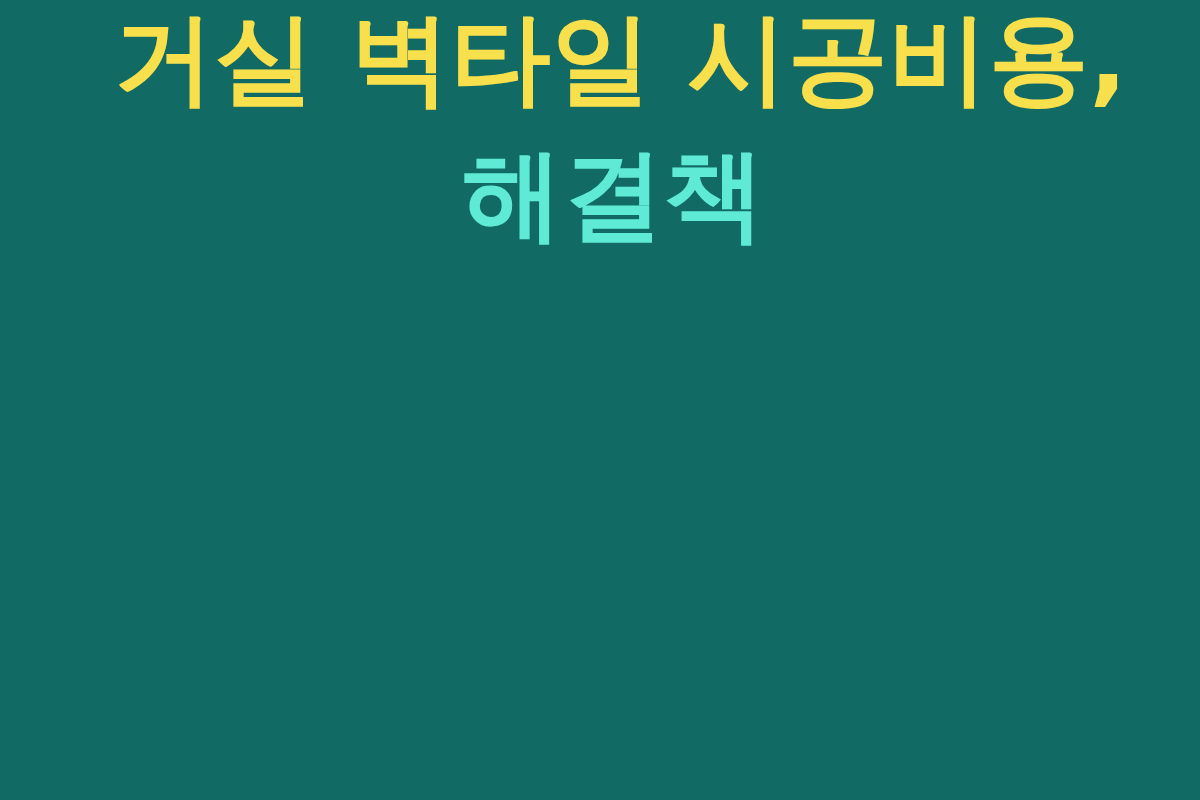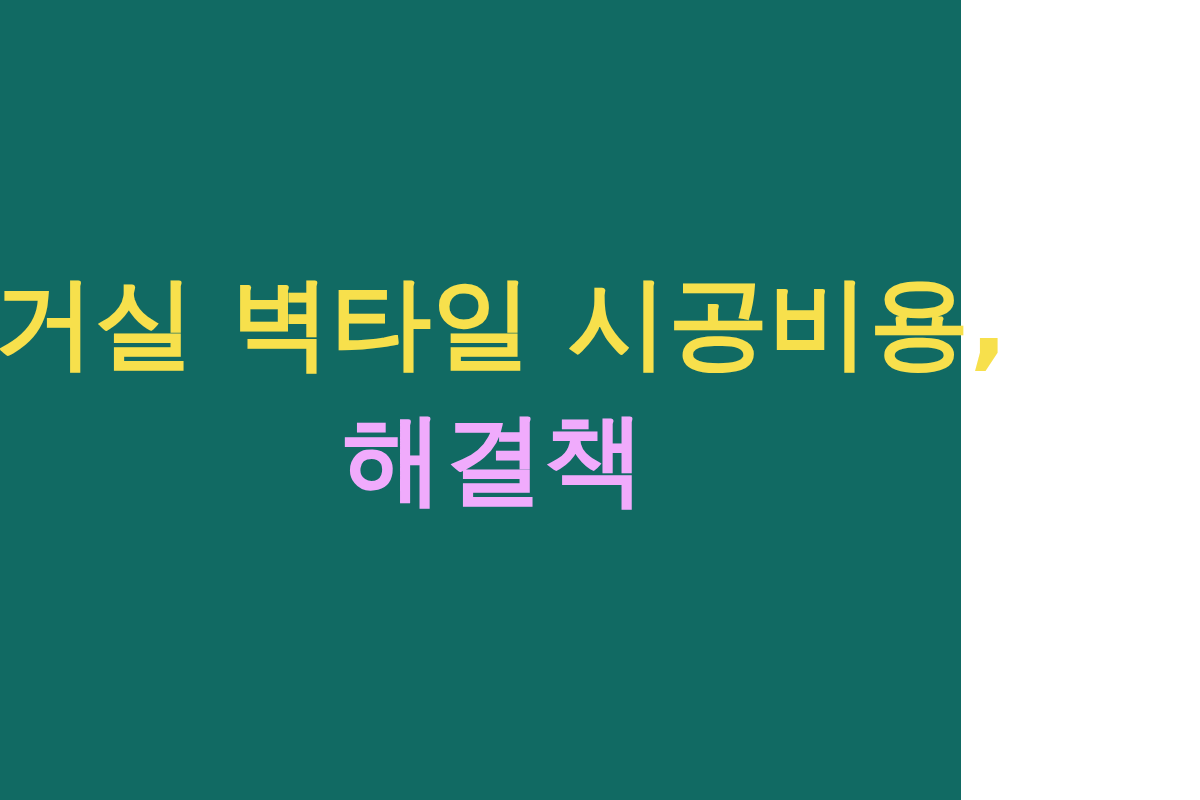--- a/index.html
+++ b/index.html
@@ -10,26 +10,26 @@
 
   body {
     width: 1200px;
     height: 800px;
     overflow: hidden;
     font-family: "DejaVu Sans", "Liberation Sans", sans-serif;
   }
 
   .thumbnail-card {
     position: relative;
-    width: 961px;
+    width: 1200px;
     height: 800px;
     box-sizing: border-box;
     background: #116A63;
     display: flex;
-    align-items: center;
+    align-items: flex-start;
     justify-content: center;
     padding-left: 28px;
   }
 
   .title-block {
     width: 1000px;
     text-align: center;
     
     transform: translateY(-9px);
   }
@@ -53,17 +53,17 @@
 </head>
 <body>
 
 <div class="thumbnail-card" style="background: rgb(17, 106, 99);">
 
   <div class="title-block">
 
     <span class="title-line" style="color: rgb(247, 224, 76);">거실 벽타일 시공비용,</span>
 
 
-    <span class="title-line is-short" style="color: #f0abfc;">해결책</span>
+    <span class="title-line is-short" style="color: #5eead4;">해결책</span>
 
   </div>
 
 </div>
 
 </body></html>

